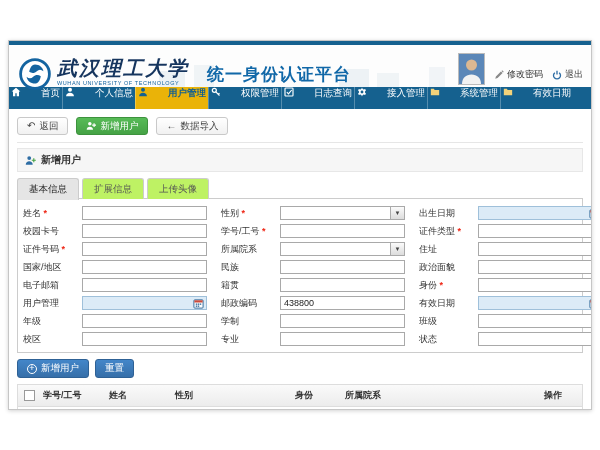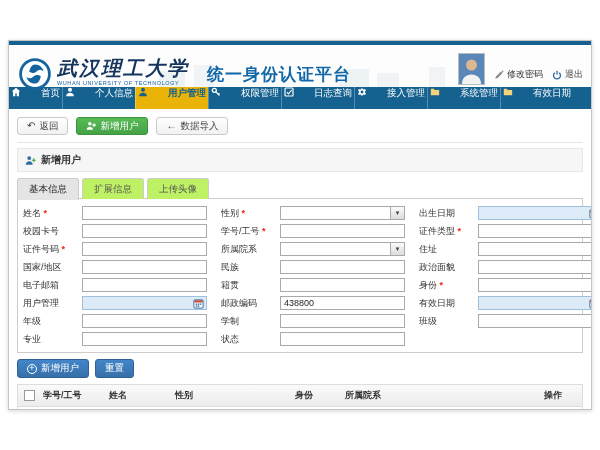--- a/index.html
+++ b/index.html
@@ -334,20 +334,24 @@
         <div class="cell">
           <span class="lbl">学制</span>
           <input class="ctl" style="">
         </div>
         <div class="cell">
           <span class="lbl">班级</span>
           <input class="ctl" style="">
         </div>
 
         <div class="cell">
+          <span class="lbl">校区</span>
+          <input class="ctl" style="">
+        </div>
+        <div class="cell">
           <span class="lbl">专业</span>
           <input class="ctl" style="">
         </div>
         <div class="cell">
           <span class="lbl">状态</span>
           <input class="ctl" style="">
         </div>
 
       </div>
     </div>

